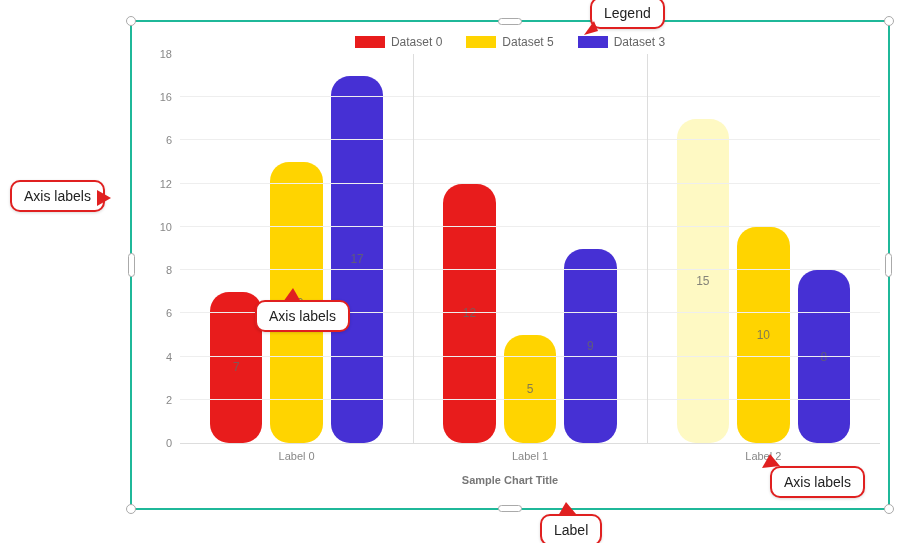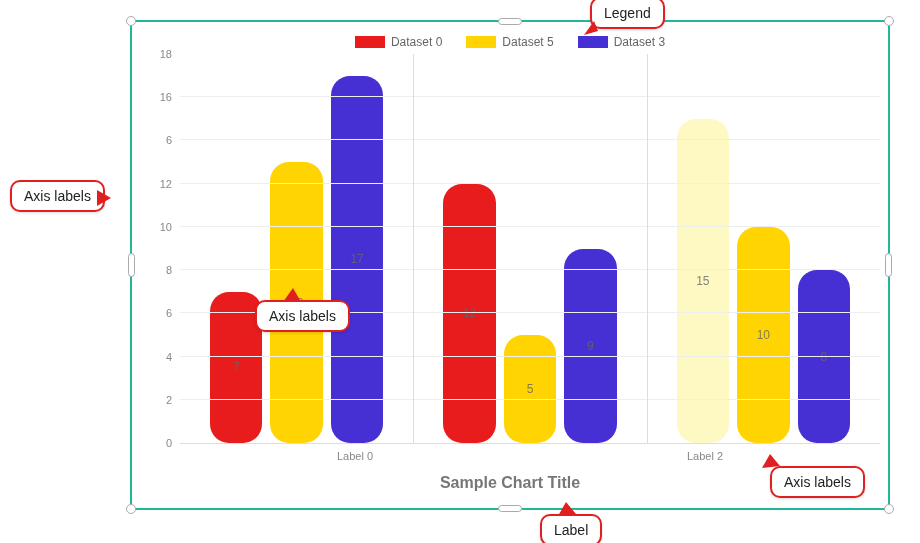--- a/index.html
+++ b/index.html
@@ -86,21 +86,21 @@
   .bar-label {
     position:absolute; top:50%; transform:translateY(-50%);
     font-size:12px; color:#666; opacity:0.8;
   }
   .x-axis {
     margin-left:40px;
     display:flex; height:28px;
   }
   .x-label { flex:1; text-align:center; font-size:11px; color:#888; padding-top:6px;}
   .chart-title {
-    text-align:center; font-size:16px; color:#777; font-weight:bold;
+    text-align:center; font-size:11px; color:#777; font-weight:bold;
     margin-top:2px;
   }
 
   
   .callout {
     position:absolute;
     background:#fff; border:2px solid #e02020; border-radius:10px;
     padding:6px 12px; font-size:14px; color:#222;
     box-shadow: 0 1px 3px rgba(0,0,0,0.15);
     white-space:nowrap;
@@ -190,20 +190,21 @@
       <div class="gridline" style="bottom: 44.4444%;"></div>
       <div class="gridline" style="bottom: 55.5556%;"></div>
       <div class="gridline" style="bottom: 66.6667%;"></div>
       <div class="gridline" style="bottom: 77.7778%;"></div>
       <div class="gridline" style="bottom: 88.8889%;"></div>
       <div class="group-sep" style="left: 33.33%;"></div>
       <div class="group-sep" style="left: 66.66%;"></div>
     </div>
   <div class="x-axis" id="xaxis">
       <div class="x-label">Label 0</div>
+      <div class="x-label">Label 1</div>
       <div class="x-label">Label 2</div>
     </div>
   <div class="chart-title">Sample Chart Title</div>
 </div>
 
 <div class="callout" style="left:590px; top:-3px;">
   <span>Legend</span>
   <svg style="left:-8px; bottom:-14px;" width="20" height="20">
       <path d="M10 0 L0 14 L14 10 Z" fill="#e02020"></path>
     </svg>

